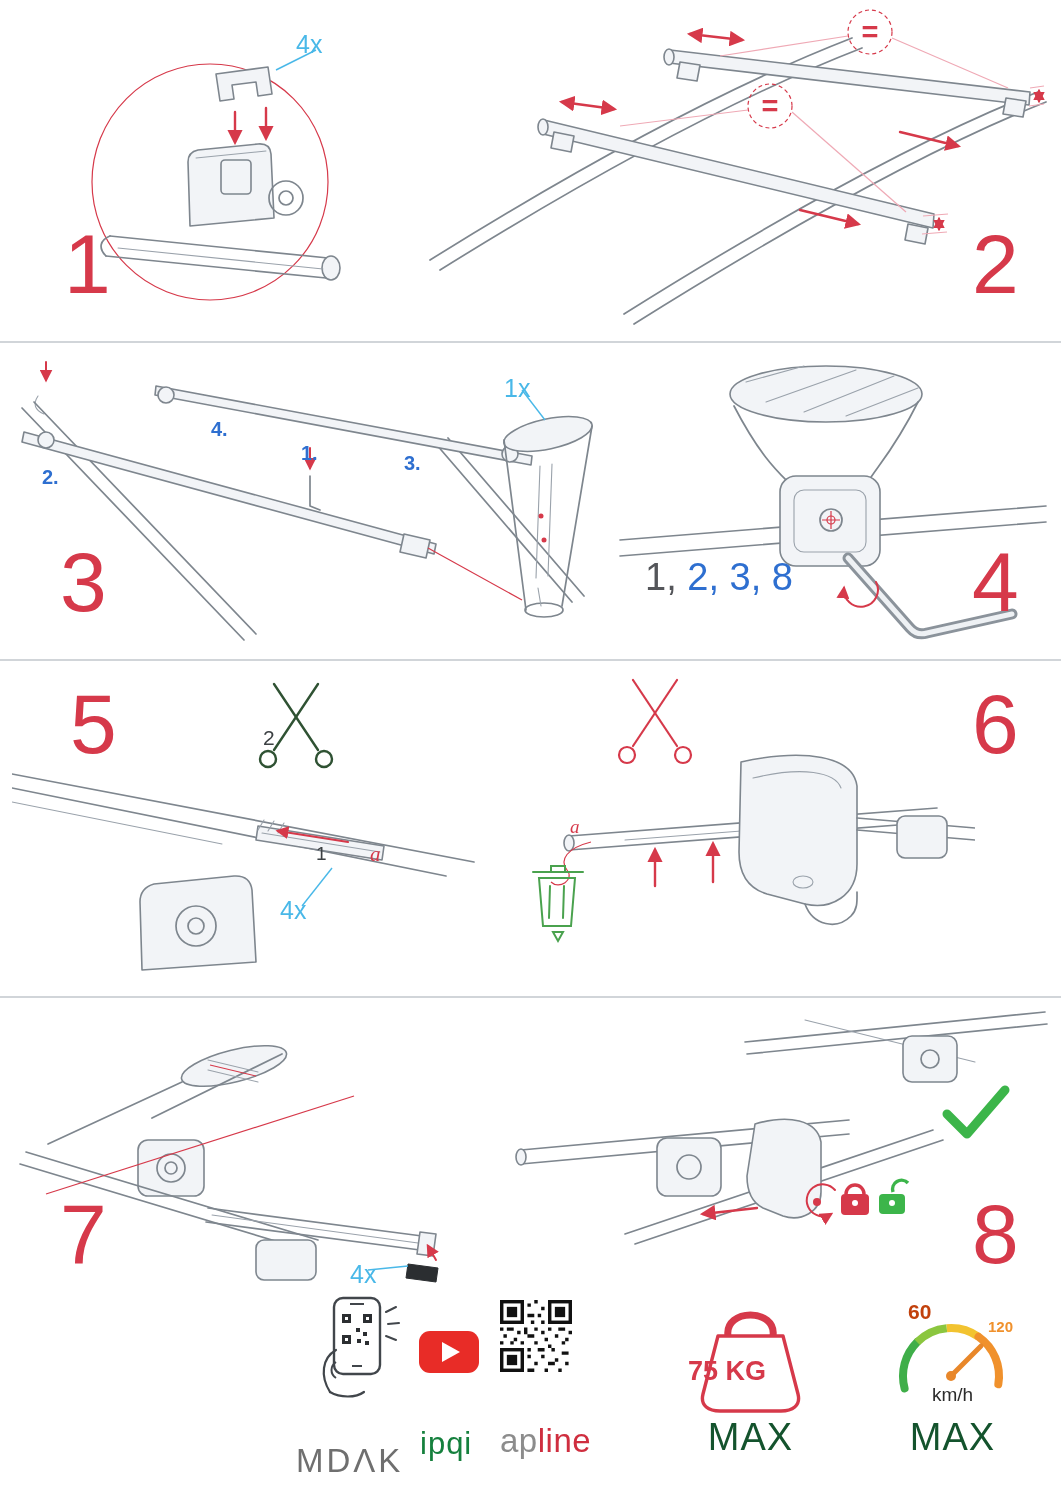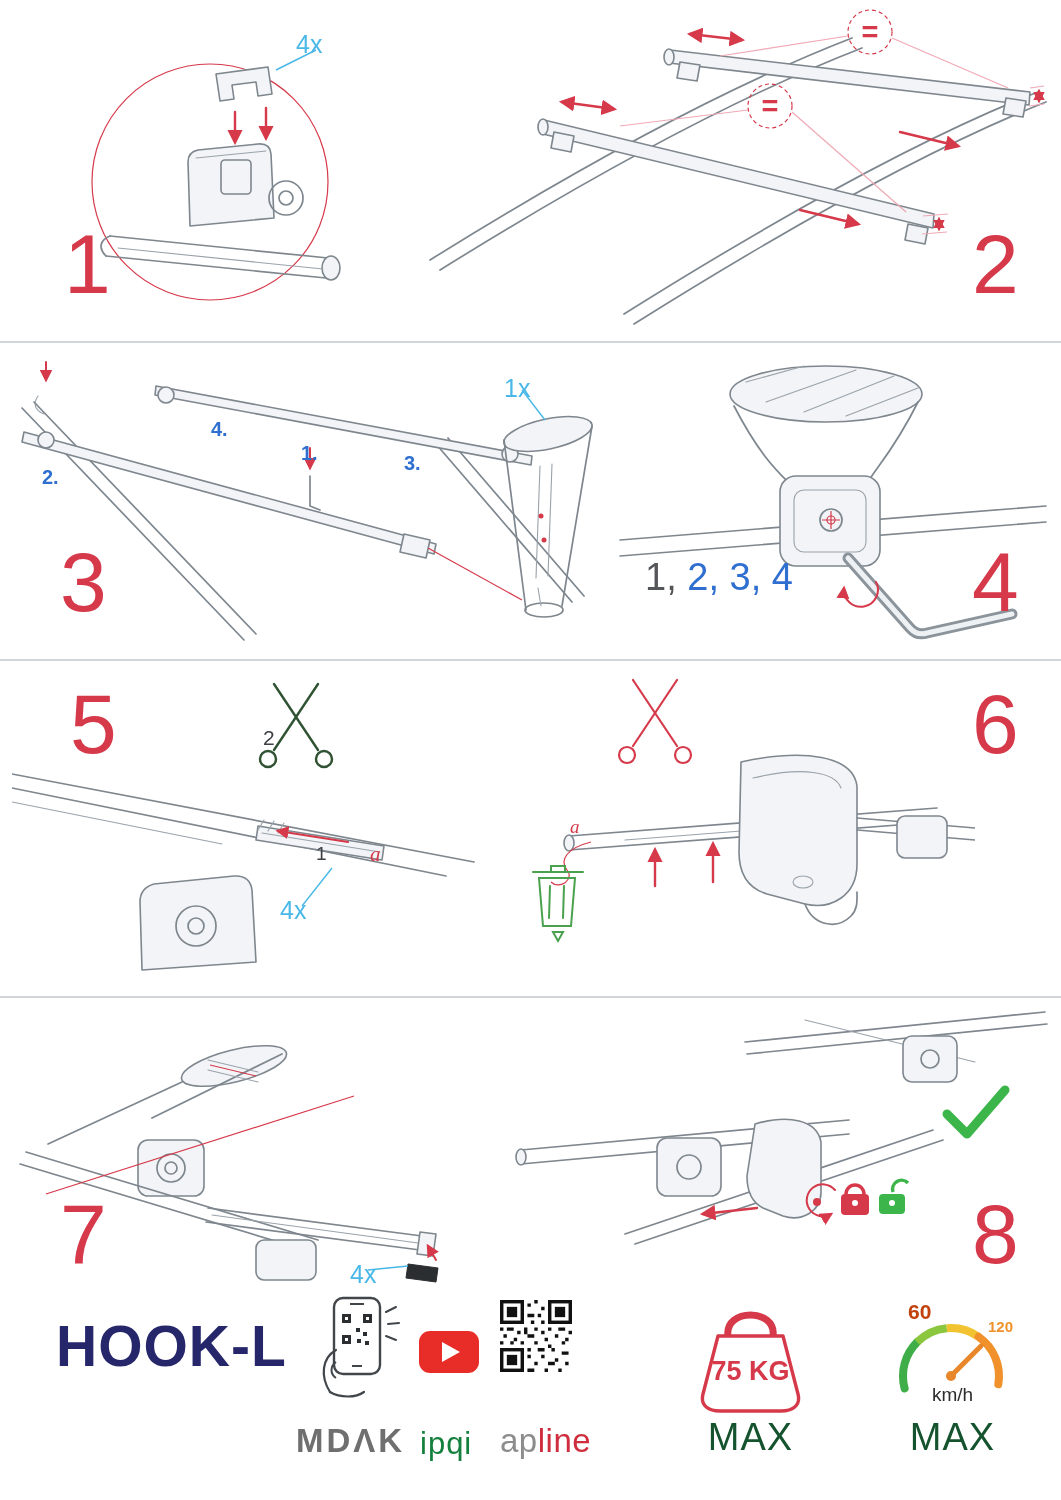--- a/index.html
+++ b/index.html
@@ -11,25 +11,25 @@
   .qty{position:absolute;color:#49b8e8;font-size:25px;font-weight:400;}
   .bluenum{position:absolute;color:#2e6fd0;font-size:20px;font-weight:700;}
   .eq{position:absolute;width:40px;text-align:center;color:#d6394a;font-size:29px;font-weight:700;line-height:1;}
   .darklabel{position:absolute;color:#3c4043;font-size:21px;}
   .redlabel{position:absolute;color:#d6394a;font-size:21px;font-style:italic;font-family:"Liberation Serif",serif;}
   .seq{position:absolute;font-size:38px;font-weight:500;color:#54565a;}
   .seq .blue{color:#2e6fd0;}
   .product{position:absolute;color:#26266b;font-size:57px;font-weight:600;letter-spacing:1px;line-height:1;}
   .brand{position:absolute;font-size:38px;font-weight:700;letter-spacing:-0.5px;color:#3b3b3d;line-height:1;}
   .brand .part{color:#cf2e3f;}
-  .logo-mdak{position:absolute;color:#6f6f6f;font-size:33px;font-weight:700;letter-spacing:3px;line-height:1;}
+  .logo-mdak{position:absolute;color:#6f6f6f;font-size:33px;font-weight:400;letter-spacing:3px;line-height:1;margin-top:20px;}
   .logo-ipqi{position:absolute;color:#15803d;font-size:31px;font-weight:400;letter-spacing:1px;line-height:1;}
   .logo-apline{position:absolute;font-size:33px;font-weight:300;color:#8c8c8c;letter-spacing:.5px;line-height:1;}
   .logo-apline .line{color:#cf2e3f;}
-  .kg{position:absolute;width:125px;text-align:center;color:#d6394a;font-size:27px;font-weight:600;}
+  .kg{position:absolute;width:125px;color:#d6394a;font-size:27px;font-weight:600;}
   .max{position:absolute;text-align:center;color:#14532d;font-size:38px;font-weight:500;letter-spacing:1px;line-height:1;}
   .speed-min{position:absolute;color:#c2410c;font-size:21px;font-weight:700;}
   .speed-max-v{position:absolute;color:#f0912c;font-size:15px;font-weight:700;}
   .kmh{position:absolute;width:135px;text-align:center;color:#2c2c2c;font-size:19px;font-weight:500;}
   svg .ln{stroke:#7e868e;fill:none;stroke-width:1.7;stroke-linecap:round;stroke-linejoin:round;}
   svg .ln2{stroke:#9aa2ab;fill:none;stroke-width:1.1;stroke-linecap:round;}
   svg .fill{fill:#f2f4f7;stroke:#7e868e;stroke-width:1.6;stroke-linejoin:round;}
   svg .red{stroke:#d6394a;fill:none;stroke-width:2.4;stroke-linecap:round;}
   svg .redthin{stroke:#d6394a;fill:none;stroke-width:1.2;}
   svg .pink{stroke:#efa9b5;fill:none;stroke-width:1.2;}
@@ -148,21 +148,21 @@
     <rect class="ln2" fill="none" x="176" y="142" width="72" height="62" rx="10"></rect>
     <circle class="ln" cx="213" cy="172" r="11"></circle>
     <circle class="redthin" cx="213" cy="172" r="4"></circle>
     <path class="redthin" d="M213,163 L213,181 M204,172 L222,172"></path>
     <g>
       <path d="M230,210 L292,280 Q299,288 309,285 L394,266" stroke="#8b939b" stroke-width="11" fill="none" stroke-linecap="round" stroke-linejoin="round"></path>
       <path d="M230,210 L292,280 Q299,288 309,285 L394,266" stroke="#eef1f4" stroke-width="5" fill="none" stroke-linecap="round"></path>
     </g>
     <path class="red" style="stroke-width:2" d="M258,234 a17,17 0 1 1 -32,6" marker-end="url(#ah-red)"></path>
   </svg>
-  <div class="seq" style="left:645px;top:556px"><span>1,</span><span class="blue"> 2, 3, 4</span></div>
+  <div class="seq" style="left:645px;top:556px"><span>1,</span><span class="blue"> 2, 3, 8</span></div>
   <div class="stepnum" style="left:972px;top:540px">4</div>
 
   <div class="sep" style="top:659px"></div>
 
   <svg class="abs" style="left:12px;top:670px" width="470" height="320" viewBox="0 0 470 320">
     <g stroke="#2f5233" stroke-width="2.4" fill="none" stroke-linecap="round">
       <path d="M262,14 L306,80"></path>
       <path d="M306,14 L262,80"></path>
       <circle cx="256" cy="89" r="8"></circle>
       <circle cx="312" cy="89" r="8"></circle>
@@ -267,21 +267,20 @@
     </g>
     <g>
       <path d="M388,194 a9,9 0 0 1 15,-9" stroke="#3cb54a" stroke-width="3.5" fill="none"></path>
       <rect x="374" y="196" width="26" height="20" rx="4" fill="#3cb54a"></rect>
       <circle cx="387" cy="205" r="3" fill="#fff"></circle>
     </g>
     <line class="red" x1="252" y1="210" x2="198" y2="216" marker-end="url(#ah-red)"></line>
   </svg>
   <div class="stepnum" style="left:972px;top:1192px">8</div>
 
-  <div class="product" style="left:56px;top:1318px">HOOK-L</div>
 
   <svg class="abs" style="left:300px;top:1292px" width="100" height="108" viewBox="0 0 100 108">
     <rect x="34" y="6" width="46" height="76" rx="9" fill="#fff" stroke="#41464b" stroke-width="2.4"></rect>
     <line x1="50" y1="12" x2="64" y2="12" stroke="#41464b" stroke-width="2"></line>
     <g fill="#2b2e31">
       <rect x="42" y="22" width="9" height="9"></rect>
         <rect x="63" y="22" width="9" height="9"></rect>
         <rect x="42" y="43" width="9" height="9"></rect>
       <rect x="56" y="36" width="4" height="4"></rect>
         <rect x="63" y="40" width="4" height="4"></rect>

